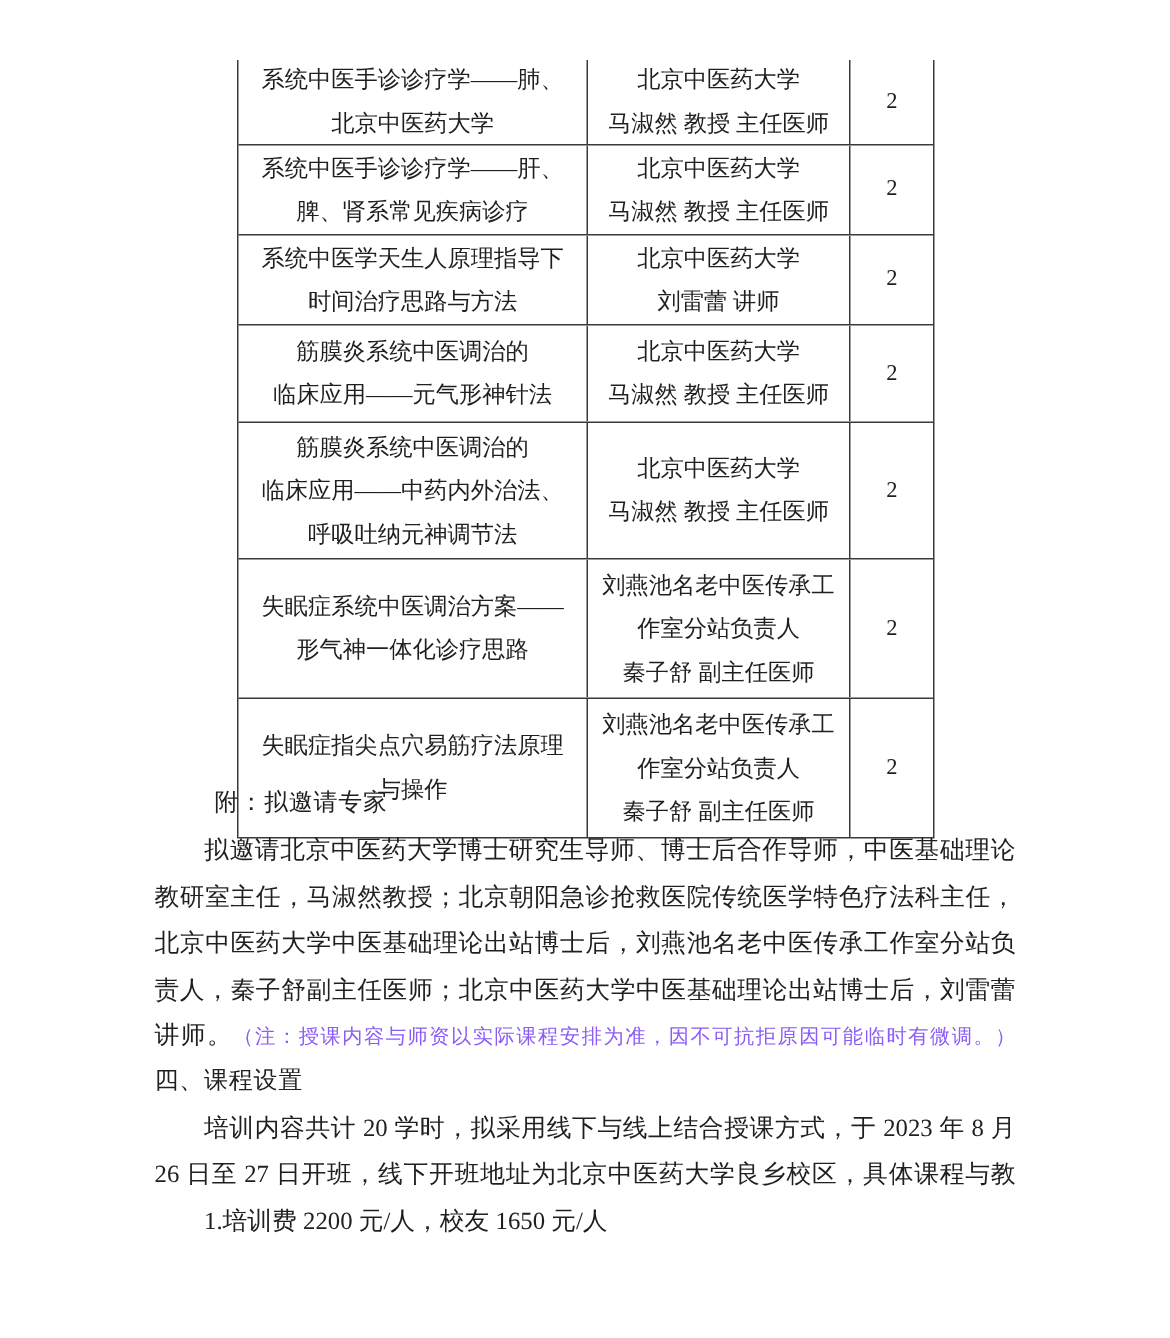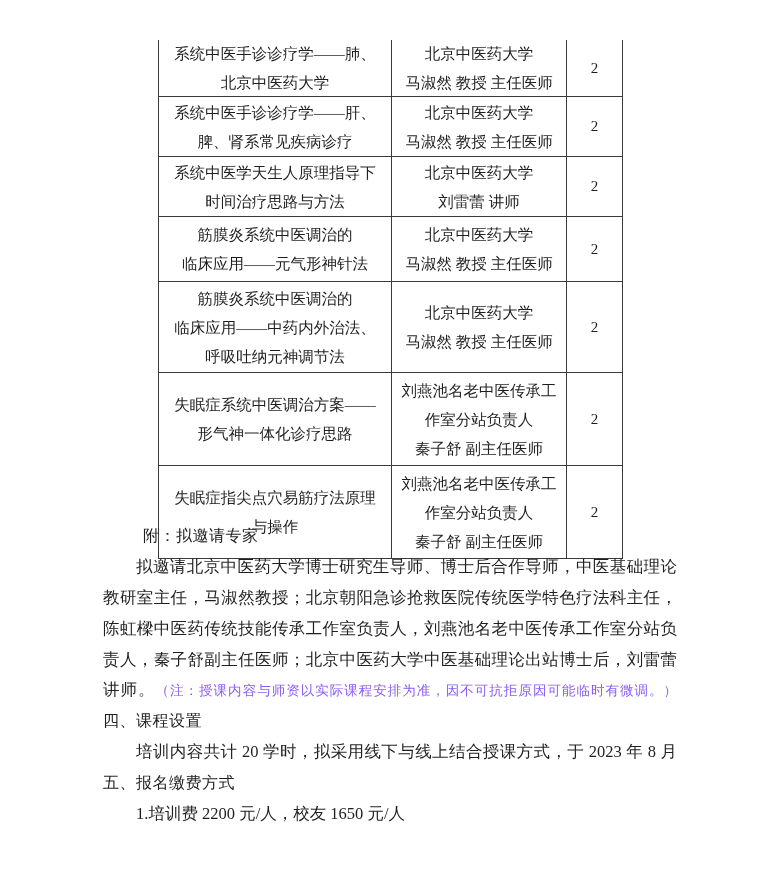--- a/index.html
+++ b/index.html
@@ -148,20 +148,20 @@
       <div class="cell hours">
         <div>2</div>
       </div>
     </div>
   </div>
 
 <div class="bodytext">
     <div class="bline ind2 bold">附：拟邀请专家</div>
     <div class="bline j ind">拟邀请北京中医药大学博士研究生导师、博士后合作导师，中医基础理论</div>
     <div class="bline j">教研室主任，马淑然教授；北京朝阳急诊抢救医院传统医学特色疗法科主任，</div>
-    <div class="bline j">陈虹樑中医药传统技能传承工作室负责人，刘燕池名老中医传承工作室分站负</div>
+    <div class="bline j">北京中医药大学中医基础理论出站博士后，刘燕池名老中医传承工作室分站负</div>
     <div class="bline j">责人，秦子舒副主任医师；北京中医药大学中医基础理论出站博士后，刘雷蕾</div>
     <div class="bline j"><span>讲师。</span><span class="note">（注：授课内容与师资以实际课程安排为准，因不可抗拒原因可能临时有微调。）</span></div>
     <div class="bline bold">四、课程设置</div>
     <div class="bline j ind">培训内容共计 20 学时，拟采用线下与线上结合授课方式，于 2023 年 8 月</div>
-    <div class="bline bold">五、报名缴费方式</div>
+    <div class="bline j">26 日至 27 日开班，线下开班地址为北京中医药大学良乡校区，具体课程与教</div>
     <div class="bline ind">1.培训费 2200 元/人，校友 1650 元/人</div>
   </div>
 
 </body></html>

